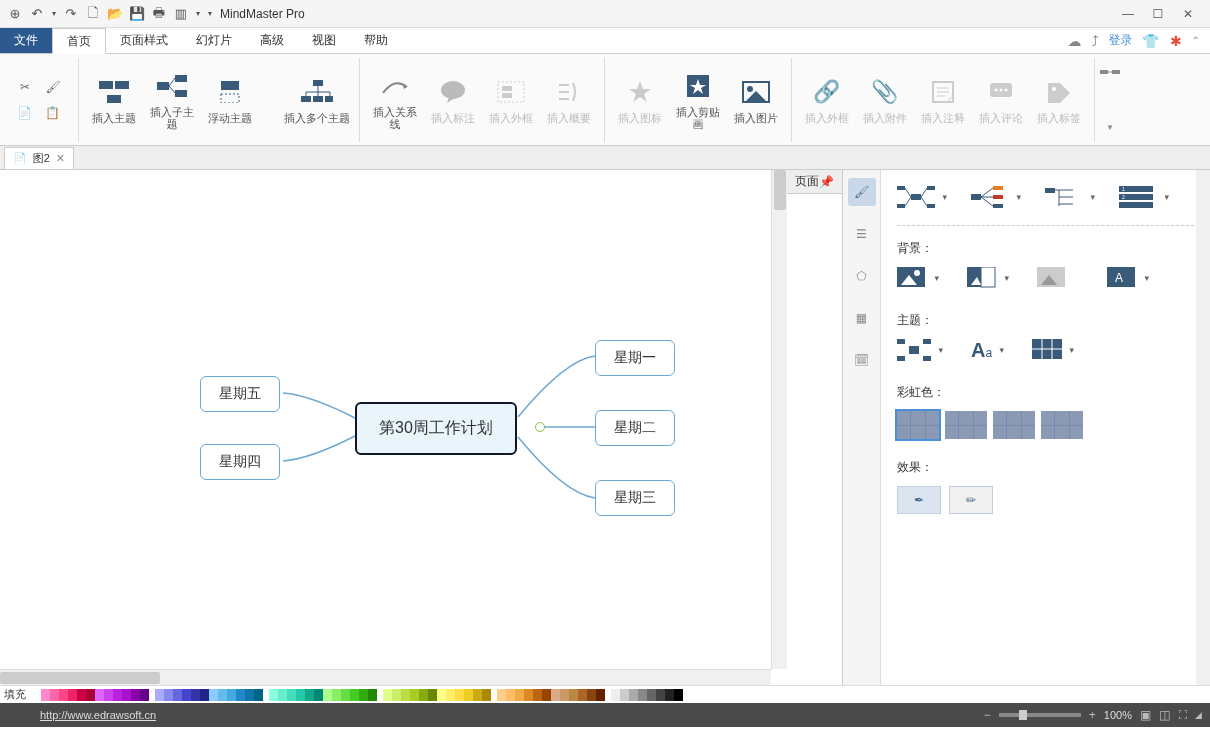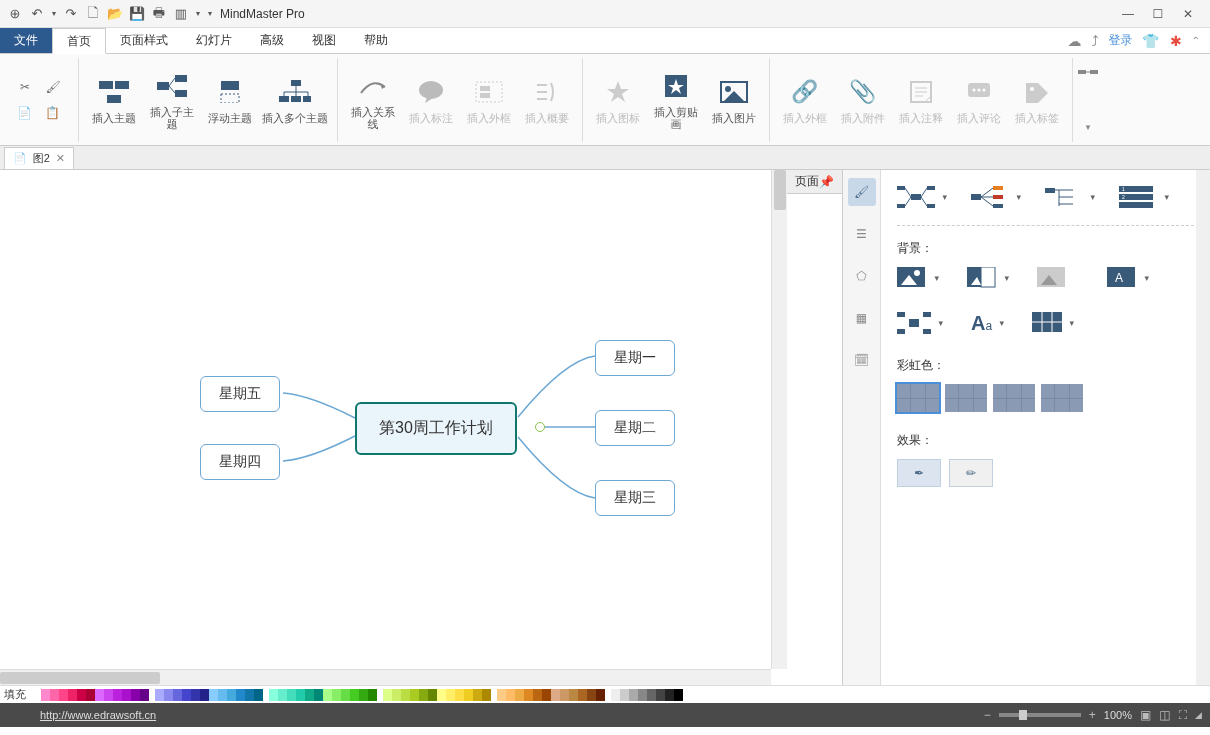--- a/index.html
+++ b/index.html
@@ -43,21 +43,21 @@
 
 .main { display: flex; height: 515px; }
 .canvas-area { flex: 1; position: relative; background: #fff; overflow: hidden; }
 .canvas-scroll-v { position: absolute; right: 0; top: 0; width: 16px; height: calc(100% - 16px); background: #f0f0f0; border-left: 1px solid #ddd; }
 .canvas-scroll-v-thumb { position: absolute; top: 0; left: 2px; width: 12px; height: 40px; background: #ccc; border-radius: 2px; }
 .canvas-scroll-h { position: absolute; bottom: 0; left: 0; height: 16px; width: calc(100% - 16px); background: #f0f0f0; border-top: 1px solid #ddd; }
 .canvas-scroll-h-thumb { position: absolute; left: 0; top: 2px; height: 12px; width: 160px; background: #ccc; border-radius: 2px; }
 
 .mindmap { position: absolute; left: 0; top: 0; width: 826px; height: 500px; }
 .node { position: absolute; border: 1px solid #6ca8d4; border-radius: 6px; background: #fff; padding: 8px 18px; font-size: 14px; color: #333; text-align: center; }
-.node.center { border: 2px solid #0f766e; background: #eaf4fb; font-size: 16px; padding: 14px 22px; }
+.node.center { border: 2px solid #0f172a; background: #eaf4fb; font-size: 16px; padding: 14px 22px; }
 .handle { position: absolute; width: 10px; height: 10px; border: 1px solid #8bc34a; background: #fff; border-radius: 50%; }
 svg.conns { position: absolute; left: 0; top: 0; width: 100%; height: 100%; pointer-events: none; }
 
 
 .sidepanel { width: 368px; border-left: 1px solid #ccc; display: flex; }
 .sidetabs { width: 38px; background: #f5f5f5; border-right: 1px solid #ddd; display: flex; flex-direction: column; align-items: center; padding-top: 8px; gap: 14px; }
 .sidetab { width: 28px; height: 28px; display: flex; align-items: center; justify-content: center; color: #888; cursor: pointer; border-radius: 3px; }
 .sidetab.active { background: #c8d8e8; color: #4a6a8a; }
 .sidecontent { flex: 1; padding: 10px 16px; overflow-y: auto; position: relative; }
 .sidecontent-scroll { position: absolute; right: 0; top: 0; width: 14px; height: 100%; background: #f0f0f0; }
@@ -178,21 +178,21 @@
     </div>
     <div class="ribbon-btn">
       <div class="ribbon-icon">
           <svg width="30" height="22">
             <rect x="6" y="0" width="18" height="9" fill="#3a5a7a"></rect>
             <rect x="6" y="13" width="18" height="9" fill="none" stroke="#3a5a7a" stroke-dasharray="2"></rect>
           </svg>
         </div>
       <div class="ribbon-label">浮动主题</div>
     </div>
-    <div class="ribbon-btn" style="width:72px;">
+    <div class="ribbon-btn" style="width:72px;margin-left:22px;">
       <div class="ribbon-icon">
           <svg width="34" height="24">
             <rect x="12" y="0" width="10" height="6" fill="#3a5a7a"></rect>
             <rect x="0" y="16" width="10" height="6" fill="#3a5a7a"></rect>
             <rect x="12" y="16" width="10" height="6" fill="#3a5a7a"></rect>
             <rect x="24" y="16" width="10" height="6" fill="#3a5a7a"></rect>
             <line x1="17" y1="6" x2="17" y2="12" stroke="#3a5a7a"></line>
             <line x1="5" y1="12" x2="29" y2="12" stroke="#3a5a7a"></line>
             <line x1="5" y1="12" x2="5" y2="16" stroke="#3a5a7a"></line>
             <line x1="17" y1="12" x2="17" y2="16" stroke="#3a5a7a"></line>
@@ -424,20 +424,21 @@
           <div class="opt-item"><svg width="30" height="22">
                 <rect x="0" y="0" width="28" height="20" fill="#ccc"></rect>
                 <polygon points="4,18 12,8 20,18" fill="#999"></polygon>
               </svg></div>
           <div class="opt-item"><svg width="30" height="22">
                 <rect x="0" y="0" width="28" height="20" fill="#3a5a7a"></rect>
                 <text x="8" y="15" fill="#fff" font-size="12">A</text>
               </svg><span class="dd-arrow">▾</span></div>
         </div>
 
+        <div class="section-label">主题：</div>
         <div class="opt-row">
           <div class="opt-item"><svg width="34" height="22">
                 <rect x="12" y="7" width="10" height="8" fill="#3a5a7a"></rect>
                 <rect x="0" y="0" width="8" height="5" fill="#3a5a7a"></rect>
                 <rect x="0" y="17" width="8" height="5" fill="#3a5a7a"></rect>
                 <rect x="26" y="0" width="8" height="5" fill="#3a5a7a"></rect>
                 <rect x="26" y="17" width="8" height="5" fill="#3a5a7a"></rect>
               </svg><span class="dd-arrow">▾</span></div>
           <div class="opt-item"><span style="font-size:20px;color:#3a5a7a;font-weight:bold;">A</span><span style="font-size:12px;color:#3a5a7a;">a</span><span class="dd-arrow">▾</span></div>
           <div class="opt-item"><svg width="30" height="20">

